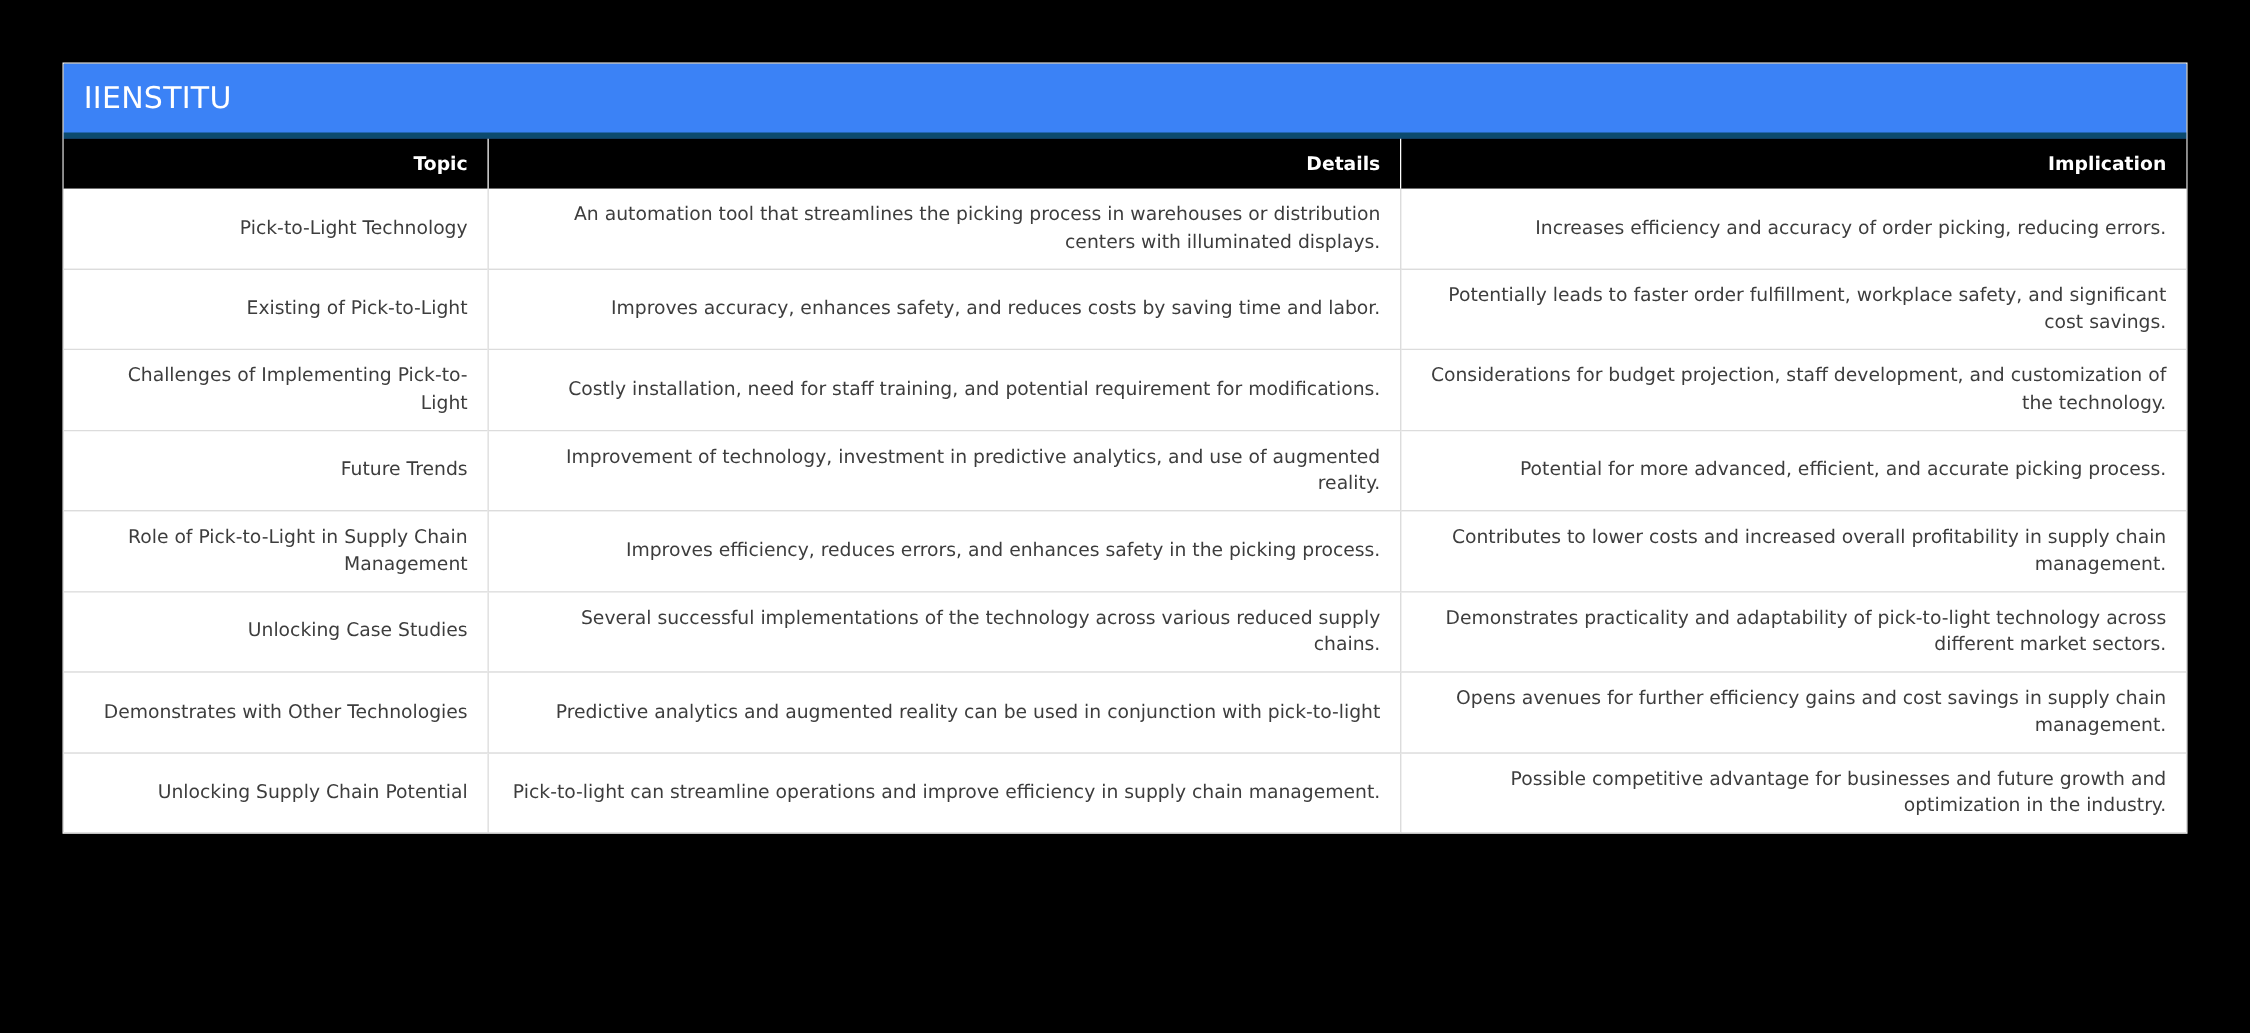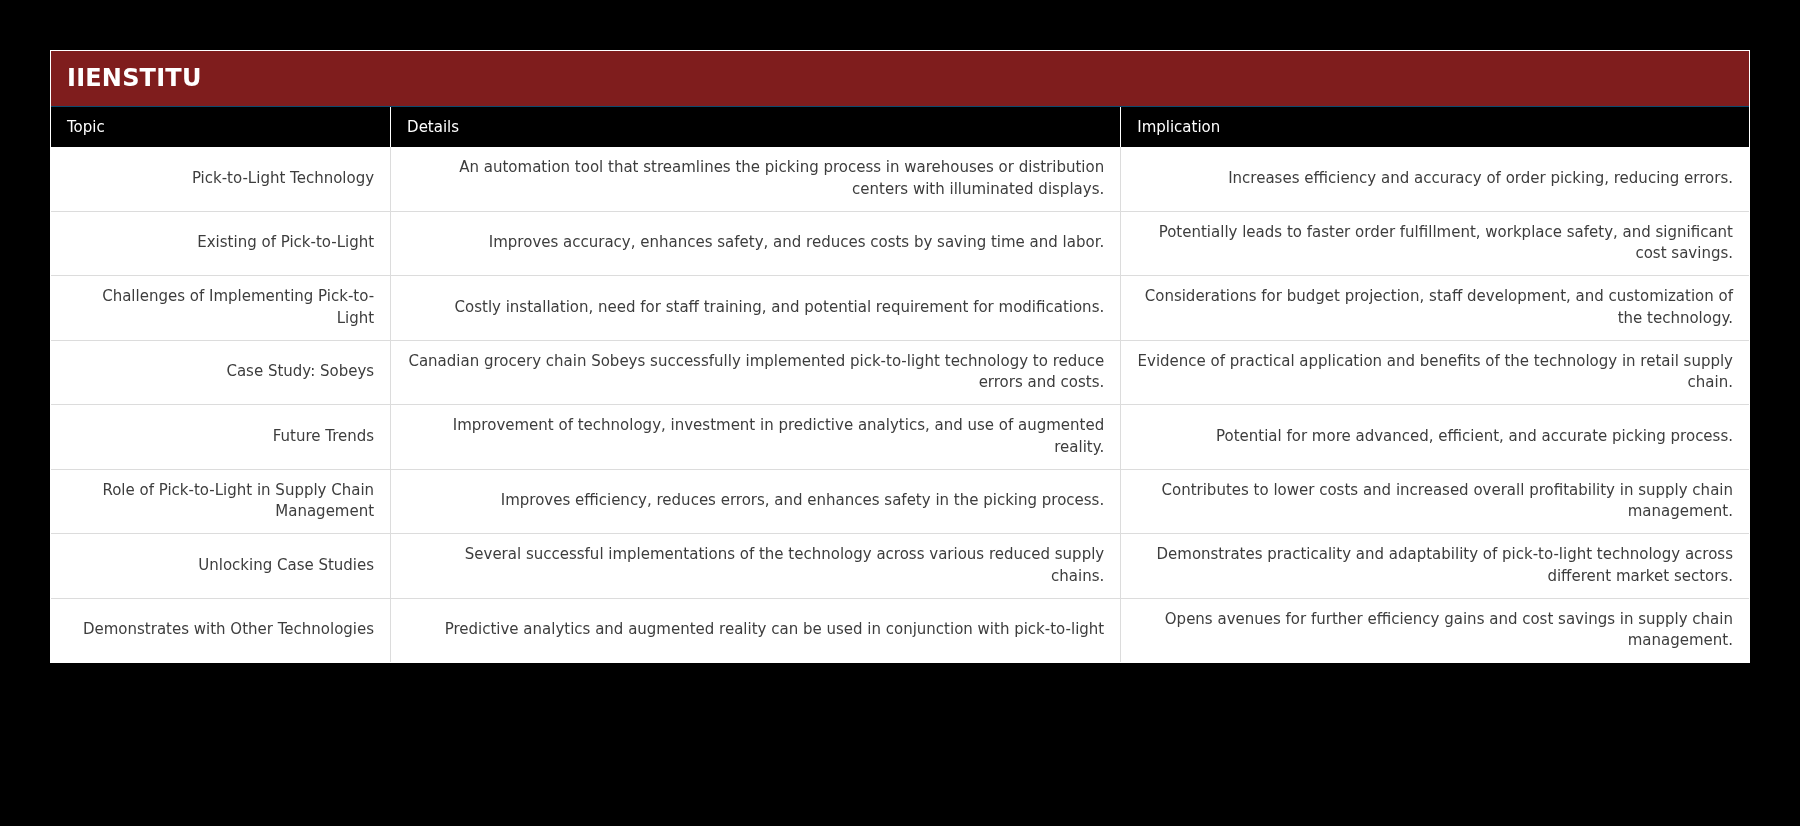--- a/index.html
+++ b/index.html
@@ -12,39 +12,39 @@
   }
   .panel {
     position: absolute;
     left: 50px;
     top: 50px;
     width: 1700px;
     border: 1px solid #ffffff;
     background: #000000;
   }
   .title-bar {
-    background: #7f1d1d;
+    background: #3b82f6;
     color: #ffffff;
     font-size: 24px;
-    font-weight: bold;
+    font-weight: normal;
     padding: 13px 16px 14px 16px;
-    border-bottom: 1px solid #0c4a6e;
+    border-bottom: 5px solid #0c4a6e;
     letter-spacing: 0.2px;
   }
   table.info-table {
     width: 100%;
     border-collapse: collapse;
     table-layout: fixed;
   }
   table.info-table thead th {
     background: #000000;
     color: #ffffff;
     font-size: 15px;
-    font-weight: normal;
-    text-align: left;
+    font-weight: bold;
+    text-align: right;
     padding: 11px 16px;
     border-right: 1px solid #ffffff;
   }
   table.info-table thead th:last-child { border-right: none; }
   table.info-table tbody {
     background: #ffffff;
     text-align: right;
   }
   table.info-table tbody td {
     background: #ffffff;
@@ -91,39 +91,39 @@
           <td>Existing of Pick-to-Light</td>
           <td>Improves accuracy, enhances safety, and reduces costs by saving time and labor.</td>
           <td>Potentially leads to faster order fulfillment, workplace safety, and significant cost savings.</td>
         </tr>
         <tr>
           <td>Challenges of Implementing Pick-to-Light</td>
           <td>Costly installation, need for staff training, and potential requirement for modifications.</td>
           <td>Considerations for budget projection, staff development, and customization of the technology.</td>
         </tr>
         <tr>
-          <td>Case Study: Sobeys</td>
-          <td>Canadian grocery chain Sobeys successfully implemented pick-to-light technology to reduce errors and costs.</td>
-          <td>Evidence of practical application and benefits of the technology in retail supply chain.</td>
-        </tr>
-        <tr>
           <td>Future Trends</td>
           <td>Improvement of technology, investment in predictive analytics, and use of augmented reality.</td>
           <td>Potential for more advanced, efficient, and accurate picking process.</td>
         </tr>
         <tr>
           <td>Role of Pick-to-Light in Supply Chain Management</td>
           <td>Improves efficiency, reduces errors, and enhances safety in the picking process.</td>
           <td>Contributes to lower costs and increased overall profitability in supply chain management.</td>
         </tr>
         <tr>
           <td>Unlocking Case Studies</td>
           <td>Several successful implementations of the technology across various reduced supply chains.</td>
           <td>Demonstrates practicality and adaptability of pick-to-light technology across different market sectors.</td>
         </tr>
         <tr>
           <td>Demonstrates with Other Technologies</td>
           <td>Predictive analytics and augmented reality can be used in conjunction with pick-to-light</td>
           <td>Opens avenues for further efficiency gains and cost savings in supply chain management.</td>
         </tr>
+        <tr>
+          <td>Unlocking Supply Chain Potential</td>
+          <td>Pick-to-light can streamline operations and improve efficiency in supply chain management.</td>
+          <td>Possible competitive advantage for businesses and future growth and optimization in the industry.</td>
+        </tr>
       </tbody>
   </table>
 </div>
 
 </body></html>

